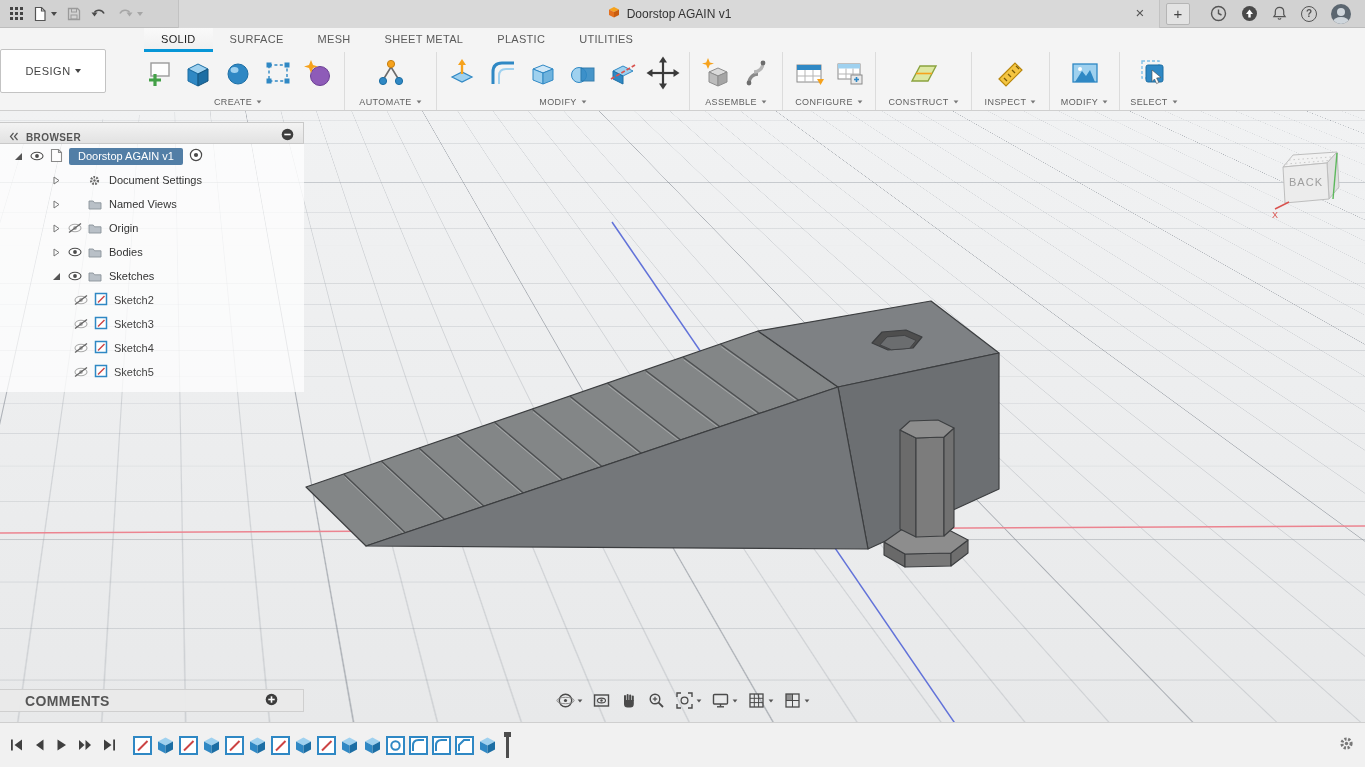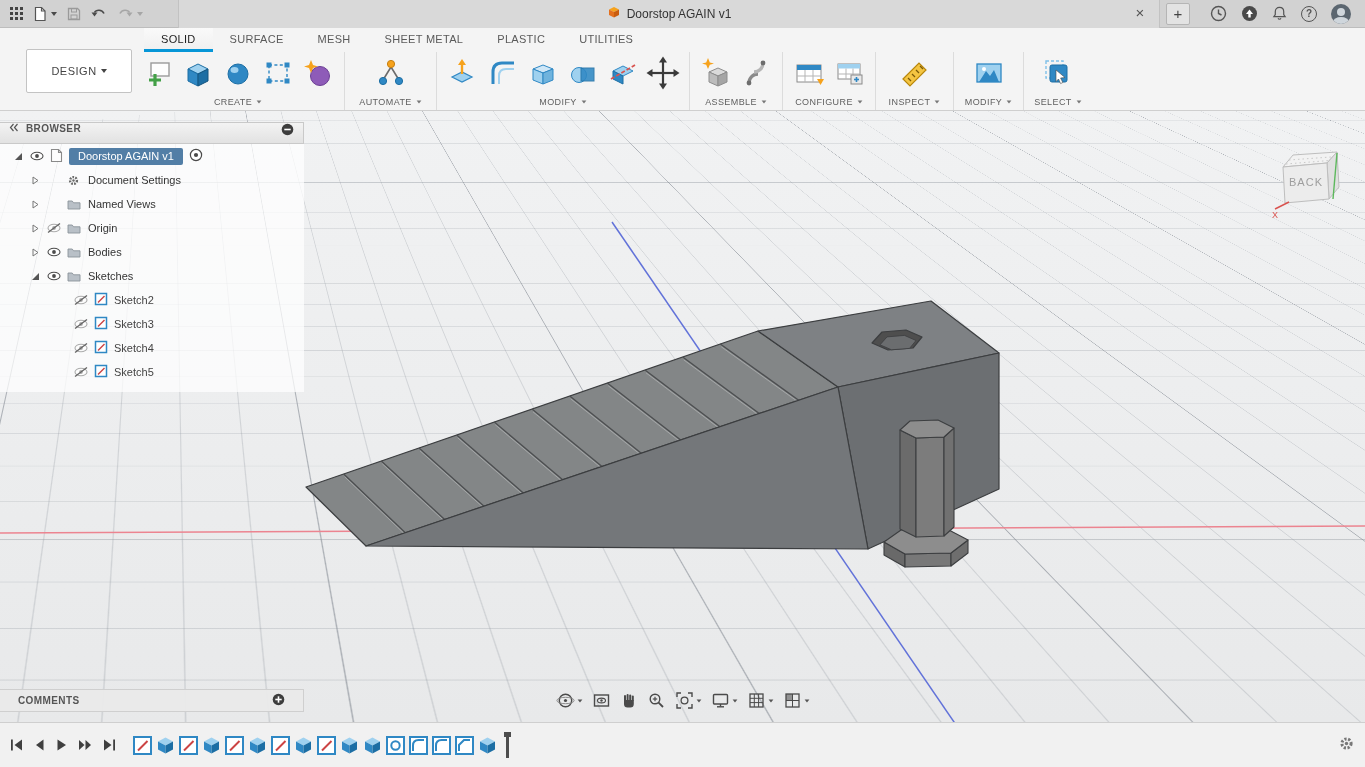--- a/index.html
+++ b/index.html
@@ -29,21 +29,21 @@
   .help-circle { width:16px; height:16px; border:1.5px solid #555; border-radius:50%;
     display:flex; align-items:center; justify-content:center; font-size:10px; font-weight:bold; color:#555; }
   .avatar { width:20px; height:20px; border-radius:50%; background:#5b6670; overflow:hidden; position:relative; }
   .avatar::before { content:""; position:absolute; left:6px; top:4px; width:8px; height:8px;
     border-radius:50%; background:#cfd6dc; }
   .avatar::after { content:""; position:absolute; left:2px; top:13px; width:16px; height:10px;
     border-radius:50% 50% 0 0; background:#cfd6dc; }
 
   
   .ribbon { height:83px; background:#f4f4f4; border-bottom:1px solid #cfcfcf; display:flex; }
-  .design-col { width:132px; display:flex; align-items:flex-start; justify-content:flex-end; }
+  .design-col { width:132px; display:flex; align-items:flex-start; justify-content:flex-start; }
   .design-btn { margin-top:21px; width:106px; height:44px; background:#fff;
     border:1px solid #c3c3c3; border-radius:2px; display:flex; align-items:center;
     justify-content:center; font-size:11px; letter-spacing:.5px; color:#444; }
   .ribbon-main { flex:1; display:flex; flex-direction:column; }
   .tabs-row { height:24px; display:flex; align-items:stretch; padding-left:12px; }
   .tab { padding:0 17px; display:flex; align-items:center; font-size:11px; color:#5a5a5a;
     letter-spacing:.3px; border-bottom:3px solid transparent; }
   .tab.active { color:#1c1c1c; background:linear-gradient(#fafafa,#f0f0f0);
     border-bottom:3px solid #0696d7; }
   .groups-row { flex:1; display:flex; }
@@ -69,46 +69,46 @@
       linear-gradient(90deg, rgba(145,151,159,.30) 1px, transparent 1px) 0 0 / 56px 56px;
     transform:perspective(1200px) rotateX(58deg) rotateZ(-20deg); }
   .scene { position:absolute; inset:0; width:100%; height:100%; }
 
   .viewcube { position:absolute; top:32px; right:16px; width:78px; height:80px;text-align:center; }
 
   
   .browser { position:absolute; left:0; top:11px; width:304px;
     background:rgba(255,255,255,.72); padding-bottom:8px; }
   .b-header { height:22px; background:linear-gradient(#f3f3f3,#e2e2e2);
-    border:1px solid #c9c9c9; border-left:none; display:flex; align-items:flex-start;
+    border:1px solid #c9c9c9; border-left:none; display:flex; align-items:flex-end;
     gap:7px; padding:0 9px; font-size:10px; font-weight:bold; color:#555; letter-spacing:.4px; }
   .b-header .spacer { flex:1; }
   .tree-row { height:24px; display:flex; align-items:center; gap:6px; padding-left:14px; font-size:11px; color:#333; }
   .tree-row .arrow { width:10px; display:flex; }
   .arrow svg { display:none; }
   .arrow.collapsed .svg-col { display:block; }
   .arrow.expanded .svg-exp { display:block; }
   .eye { position:relative; display:flex; width:14px; }
   .eye .slash { display:none; }
   .eye.hidden .slash { display:block; }
   .eye.hidden .body { opacity:.45; }
   .eye.none { visibility:hidden; }
   .nodeicon { display:flex; width:15px; }
   .nodeicon svg { display:none; }
   .nodeicon.gear .svg-gear { display:block; }
   .nodeicon.folder .svg-folder { display:block; }
   .root-chip { background:#527ea6; color:#fff; padding:2.5px 9px; border-radius:2px; font-size:11px; }
-  .node-row { padding-left:31px; }
+  .node-row { padding-left:52px; }
   .sketch-row { padding-left:74px; color:#444; }
 
   
   .comments-bar { position:absolute; left:0; bottom:10px; width:304px; height:23px;
     background:rgba(234,234,234,.95); border:1px solid #cfcfcf; border-left:none;
-    display:flex; align-items:center; padding:0 18px; gap:6px;
-    font-size:10px; font-weight:bold; color:#555; letter-spacing:.4px; }
+    display:flex; align-items:center; padding:0 25px; gap:6px;
+    font-size:14px; font-weight:bold; color:#555; letter-spacing:.4px; }
   .comments-bar .spacer { flex:1; }
   .nav-toolbar { position:absolute; left:50%; bottom:12px; transform:translateX(-50%);
     display:flex; align-items:center; gap:9px; }
   .nav-tool { display:flex; align-items:center; color:#4a4a4a; }
   .nav-tool .caret { border-top-color:#555; margin-left:2px; transform:scale(.8); }
 
   
   .timeline { height:45px; background:#f1f1f1; border-top:1px solid #cfcfcf;
     display:flex; align-items:center; padding:0 10px; }
   .playback { display:flex; align-items:center; gap:11px; padding-right:16px; }
@@ -411,20 +411,34 @@
                 <line x1="21" y1="22.5" x2="26" y2="22.5" stroke="#2f88c4" stroke-width="1.6"></line>
               </svg>
           </span>
         </div>
         <div class="group-label">
           <span>CONFIGURE</span>
             <i class="caret"></i>
         </div>
       </div>
 
+      <div class="tool-group" style="min-width:96px">
+        <div class="group-icons">
+          <span class="tool">
+            <svg width="32" height="32" viewBox="0 0 32 32">
+                <polygon points="4,24 12,9 28,9 20,24" fill="#dde8a2" stroke="#8aa33f" stroke-width="1.4"></polygon>
+                <line x1="8" y1="16.5" x2="24" y2="16.5" stroke="#f6a21c" stroke-width="1.6"></line>
+              </svg>
+          </span>
+        </div>
+        <div class="group-label">
+          <span>CONSTRUCT</span>
+            <i class="caret"></i>
+        </div>
+      </div>
 
       <div class="tool-group" style="min-width:78px">
         <div class="group-icons">
           <span class="tool">
             <svg width="32" height="32" viewBox="0 0 32 32">
                 <polygon points="4,22 20,6 27,13 11,29" fill="#f4c542" stroke="#b8860b" stroke-width="1.2"></polygon>
                 <line x1="9" y1="21" x2="12" y2="24" stroke="#7a5b08" stroke-width="1.2"></line>
                 <line x1="13" y1="17" x2="16" y2="20" stroke="#7a5b08" stroke-width="1.2"></line>
                 <line x1="17" y1="13" x2="20" y2="16" stroke="#7a5b08" stroke-width="1.2"></line>
                 <line x1="21" y1="9" x2="24" y2="12" stroke="#7a5b08" stroke-width="1.2"></line>

